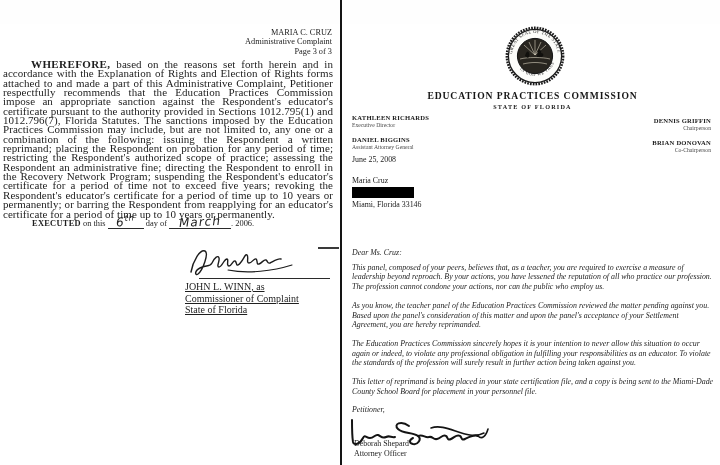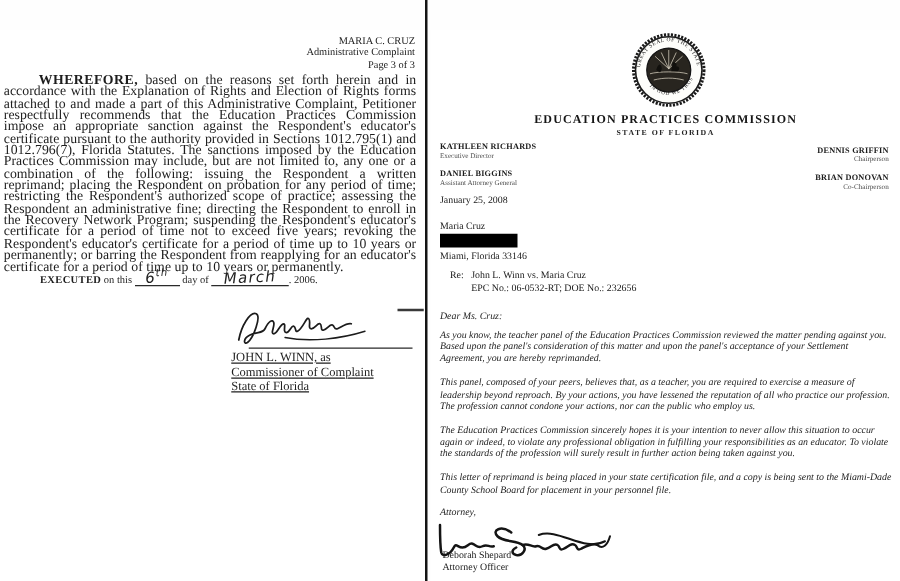--- a/index.html
+++ b/index.html
@@ -130,39 +130,36 @@
     <div class="official">
       <div class="o-name">DENNIS GRIFFIN</div>
       <div class="o-title">Chairperson</div>
     </div>
     <div class="official">
       <div class="o-name">BRIAN DONOVAN</div>
       <div class="o-title">Co-Chairperson</div>
     </div>
   </div>
 
-  <div class="rp-date">January 25, 2008</div>
+  <div class="rp-date">June 25, 2008</div>
 
   <div class="rp-recipient">
     <div>Maria Cruz</div>
     <div class="redaction-bar"></div>
     <div>Miami, Florida 33146</div>
   </div>
 
-  <div class="rp-re">
-    <span class="re-label">Re:</span><span class="re-lines"><span style="display:block">John L. Winn vs. Maria Cruz</span><span style="display:block">EPC No.: 06-0532-RT; DOE No.: 232656</span></span>
-  </div>
 
   <div class="rp-body">
     <div class="salutation">Dear Ms. Cruz:</div>
+    <p>This panel, composed of your peers, believes that, as a teacher, you are required to exercise a measure of leadership beyond reproach.  By your actions, you have lessened the reputation of all who practice our profession.  The profession cannot condone your actions, nor can the public who employ us.</p>
     <p>As you know, the teacher panel of the Education Practices Commission reviewed the matter pending against you.  Based upon the panel's consideration of this matter and upon the panel's acceptance of your Settlement Agreement, you are hereby reprimanded.</p>
-    <p>This panel, composed of your peers, believes that, as a teacher, you are required to exercise a measure of leadership beyond reproach.  By your actions, you have lessened the reputation of all who practice our profession.  The profession cannot condone your actions, nor can the public who employ us.</p>
     <p>The Education Practices Commission sincerely hopes it is your intention to never allow this situation to occur again or indeed, to violate any professional obligation in fulfilling your responsibilities as an educator. To violate the standards of the profession will surely result in further action being taken against you.</p>
     <p>This letter of reprimand is being placed in your state certification file, and a copy is being sent to the Miami-Dade County School Board for placement in your personnel file.</p>
-    <div class="rp-closing">Attorney,</div>
+    <div class="rp-closing">Petitioner,</div>
   </div>
 
   <svg class="rp-sig-svg" width="150" height="40" viewBox="0 0 150 38">
     <g fill="none" stroke="#141414" stroke-width="2" stroke-linecap="round">
       <path d="M5 6 C5 14 5 22 6 28 C7 32 13 30 16 24 C18 20 19 24 23 24 C27 24 28 20 31 21 C34 22 35 25 39 23 C43 21 44 24 48 23"></path>
       <path d="M62 12 C54 6 46 10 51 15 C56 20 66 18 71 22 C75 25 71 31 66 30 C62 29 62 26 66 24"></path>
       <path d="M71 22 C76 20 78 24 82 23 C86 22 86 26 90 25 C94 24 96 20 99 22 C101 23 100 27 104 25 C108 23 110 20 113 22 C115 23 114 27 118 25 C122 23 127 20 131 22"></path>
       <path d="M84 14 C100 8 120 28 137 19" stroke-width="1.6"></path>
       <path d="M131 22 C135 26 139 22 141 15" stroke-width="1.6"></path>
     </g>

